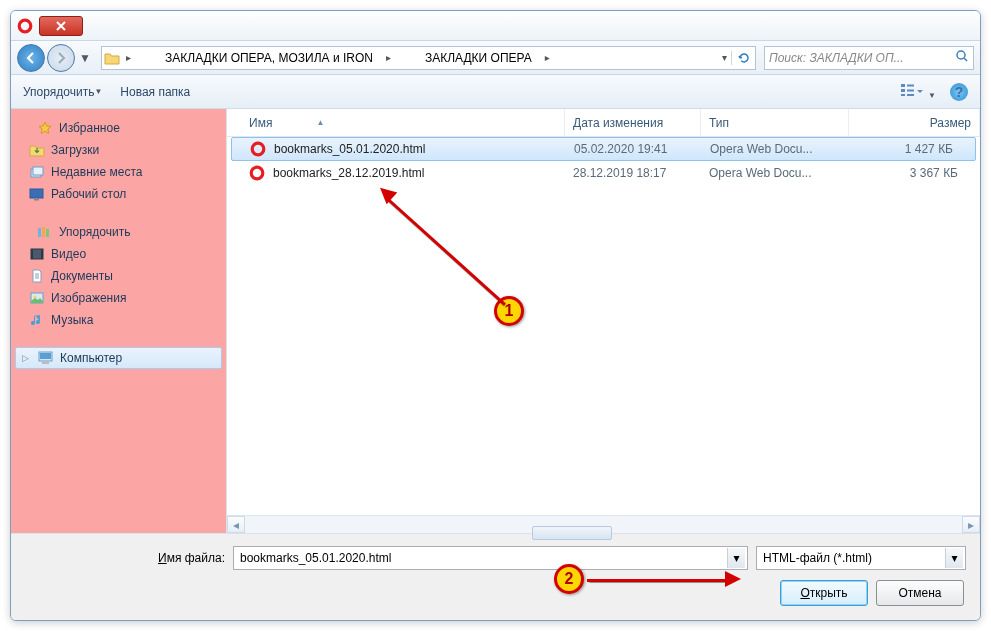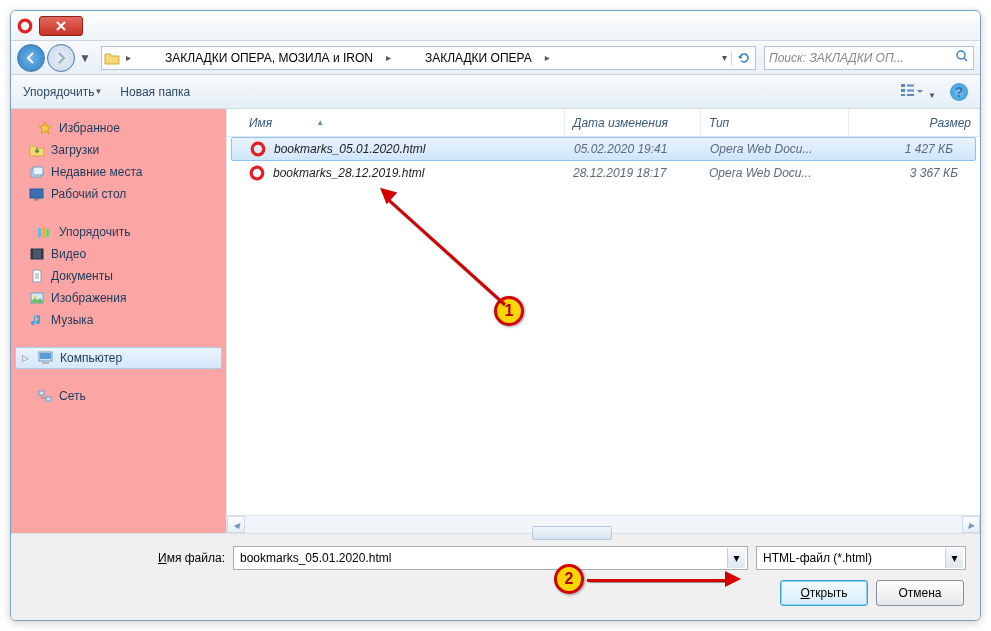--- a/index.html
+++ b/index.html
@@ -36,21 +36,21 @@
 
 .body { flex: 1; display: flex; min-height: 0; }
 .sidebar { width: 216px; border-right: 1px solid #d9e2ed; background: #fca5a5; padding: 8px 0; overflow: hidden; }
 .side-group { margin-bottom: 16px; }
 .side-item { display: flex; align-items: center; height: 22px; padding: 0 8px 0 18px; cursor: pointer; gap: 6px; color: #1a3a5a; }
 .side-item.root { padding-left: 10px; }
 .side-item .exp { font-size: 9px; color: #888; width: 10px; }
 .side-item .ico { width: 16px; height: 16px; display: flex; align-items: center; justify-content: center; font-size: 13px; }
 .side-item.selected-side { background: linear-gradient(#eaf3fc,#d5e8fa); border: 1px solid #a9cdee; border-radius: 2px; margin: 0 4px; padding-left: 6px; }
 
-.filepane { flex: 1; display: flex; flex-direction: column; background: #fff; min-width:0;font-style:italic; }
+.filepane { flex: 1; display: flex; flex-direction: column; background: #fff; min-width:0; }
 .columns { height: 28px; display: flex; align-items: center; border-bottom: 1px solid #e2e8ef; padding-left: 14px; color: #3a5a7a; }
 .columns .col { border-right: 1px solid #e8eef4; height: 100%; display: flex; align-items: center; padding: 0 8px; cursor: pointer; }
 .col-name { width: 324px; gap:4px; } .col-date { width: 136px; } .col-type { width: 148px; } .col-size { flex: 1; justify-content:flex-end; padding-right:22px; }
 .sort-arrow { font-size:8px; color:#6a8db3; margin-left:40px;}
 
 .filelist { flex: 1; overflow: auto; position: relative; }
 .filerow { height: 24px; display: flex; align-items: center; padding-left: 14px; cursor: pointer; }
 .filerow.selected { background: linear-gradient(#e9f3fd,#cfe6fb); border: 1px solid #8ec1ee; border-radius: 2px; margin: 0 4px; padding-left: 10px; }
 .filerow .fc { padding: 0 8px; display: flex; align-items: center; gap: 8px; color: #222; }
 .fc.name { width: 324px; } .fc.date { width: 136px; color: #5a6a7a; } .fc.type { width: 148px; color: #5a6a7a; } .fc.size { flex: 1; justify-content: flex-end; padding-right: 22px; color: #5a6a7a; }
@@ -261,33 +261,20 @@
           <span class="ico">
               <svg width="16" height="14" viewBox="0 0 16 14">
                 <rect x="1" y="1" width="13" height="9" fill="#d5e7f5" stroke="#6a9fc9"></rect>
                 <rect x="2" y="2" width="11" height="6" fill="#5a9fd4"></rect>
                 <rect x="4" y="11" width="7" height="2" fill="#bbb"></rect>
               </svg>
             </span>
           <span>Компьютер</span>
         </div>
       </div>
-      <div class="side-group">
-        <div class="side-item root">
-          <span class="exp"></span>
-          <span class="ico">
-              <svg width="14" height="14" viewBox="0 0 14 14">
-                <rect x="1" y="2" width="5" height="4" fill="#d5e7f5" stroke="#6a9fc9"></rect>
-                <rect x="8" y="8" width="5" height="4" fill="#d5e7f5" stroke="#6a9fc9"></rect>
-                <path d="M3.5 6 v3 h5" stroke="#6a9fc9" fill="none"></path>
-              </svg>
-            </span>
-          <span>Сеть</span>
-        </div>
-      </div>
     </div>
 
     <div class="filepane">
       <div class="columns">
         <div class="col col-name">
             <span>Имя</span>
             <span class="sort-arrow">▲</span>
           </div>
         <div class="col col-date">
             <span>Дата изменения</span>

